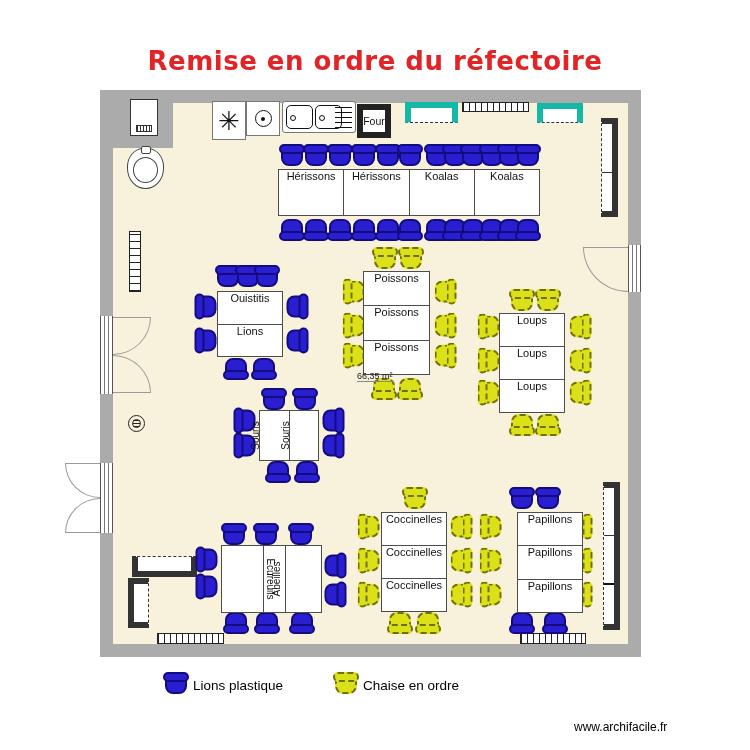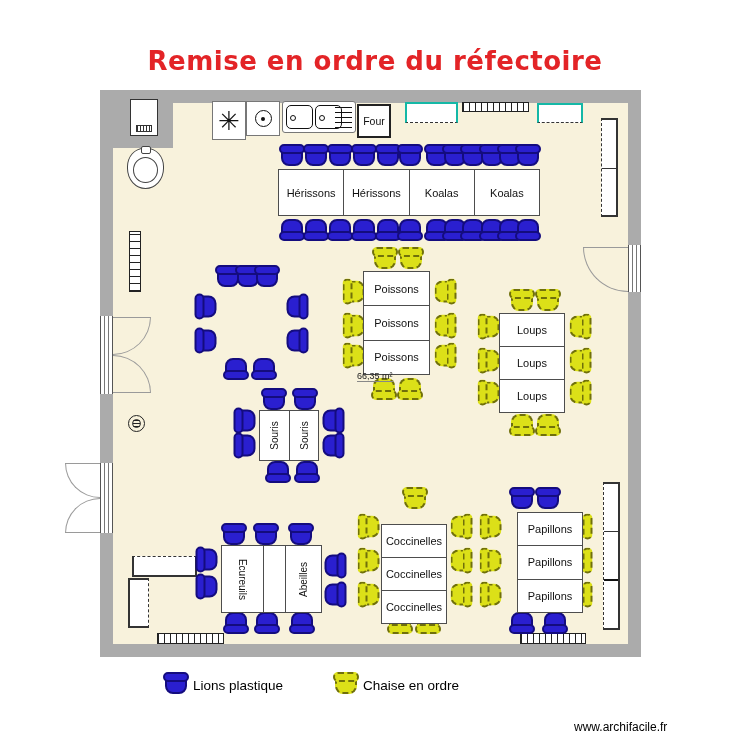--- a/index.html
+++ b/index.html
@@ -12,31 +12,31 @@
              color:#e32427; letter-spacing:.5px; }
   
   .floor { position:absolute; left:113px; top:103px; width:516px; height:542px; background:#f8f2dc; }
   .wall  { position:absolute; background:#ababab; }
   
   .gapv { position:absolute; width:13px; background:
           linear-gradient(90deg,#555 0 1px,#fff 1px 4px,#777 4px 5px,#fff 5px 8px,#777 8px 9px,#fff 9px 12px,#555 12px 13px); }
   
   .arc { position:absolute; border:0 solid #9a9a9a; }
   
-  .fix { position:absolute; background:#fff; border:2px solid #14b8a6; }
+  .fix { position:absolute; background:#fff; border:6px solid #14b8a6; }
   .rad-h { position:absolute; border:1px solid #222; background:repeating-linear-gradient(90deg,#222 0 1px,#fff 1px 6px); }
   .rad-v { position:absolute; border:1px solid #222; background:repeating-linear-gradient(0deg,#222 0 1px,#fff 1px 7px); }
   .dash-l { border-left:1px dashed #333 !important; }
   .dash-r { border-right:1px dashed #333 !important; }
   .dash-t { border-top:1px dashed #333 !important; }
   .dash-b { border-bottom:1px dashed #333 !important; }
   
   .grp { position:absolute; display:flex; background:#fff; border:1.5px solid #4d4d4d; z-index:4; }
   .grp.col { flex-direction:column; }
-  .cell { flex:1; display:flex; align-items:center; justify-content:center;
+  .cell { flex:1; display:flex; justify-content:center;
           font-size:11px; color:#111; overflow:visible; white-space:nowrap; }
   .grp.col .cell + .cell { border-top:1.5px solid #4d4d4d; }
   .grp.row .cell + .cell { border-left:1.5px solid #4d4d4d; }
   .cell .vdn { transform:rotate(90deg); font-size:10px; }
   .cell .vup { transform:rotate(-90deg); font-size:10px; }
   
   .ch { position:absolute; width:22px; height:19px; border-radius:4px 4px 8px 8px; z-index:3; }
   .ch::before { content:""; position:absolute; left:-4px; top:-5px; width:26px; height:10px;
                 border-radius:7px; box-sizing:border-box; }
   .ch.b { background:#2a1fd0; border:2px solid #140c7e; }
@@ -235,20 +235,28 @@
         <span>Hérissons</span>
       </div>
     <div class="cell">
         <span>Koalas</span>
       </div>
     <div class="cell">
         <span>Koalas</span>
       </div>
   </div>
 
+  <div class="grp col" style="left:217px;top:291px;width:66px;height:66px">
+    <div class="cell">
+        <span>Ouistitis</span>
+      </div>
+    <div class="cell">
+        <span>Lions</span>
+      </div>
+  </div>
 
   <div class="grp col" style="left:363px;top:271px;width:67px;height:104px">
     <div class="cell">
         <span>Poissons</span>
       </div>
     <div class="cell">
         <span>Poissons</span>
       </div>
     <div class="cell">
         <span>Poissons</span>
@@ -282,21 +290,21 @@
         <span class="vdn">Ecureuils</span>
       </div>
     <div class="cell">
         <span class="vdn"></span>
       </div>
     <div class="cell">
         <span class="vup">Abeilles</span>
       </div>
   </div>
 
-  <div class="grp col" style="left:381px;top:524px;width:66px;height:100px">
+  <div class="grp col" style="left:381px;top:512px;width:66px;height:100px">
     <div class="cell">
         <span>Coccinelles</span>
       </div>
     <div class="cell">
         <span>Coccinelles</span>
       </div>
     <div class="cell">
         <span>Coccinelles</span>
       </div>
   </div>

